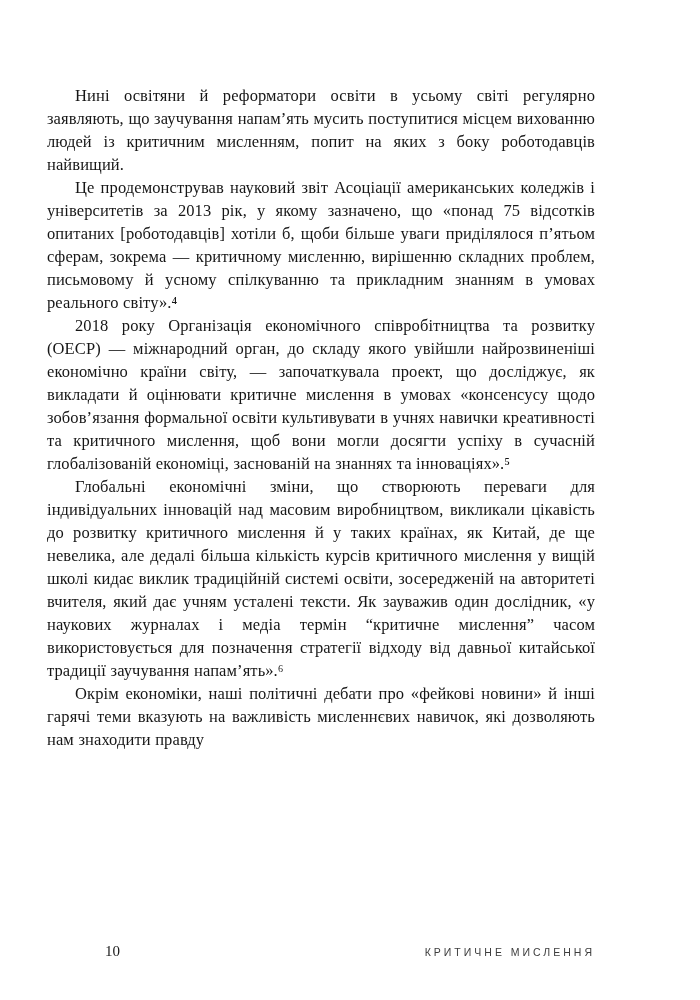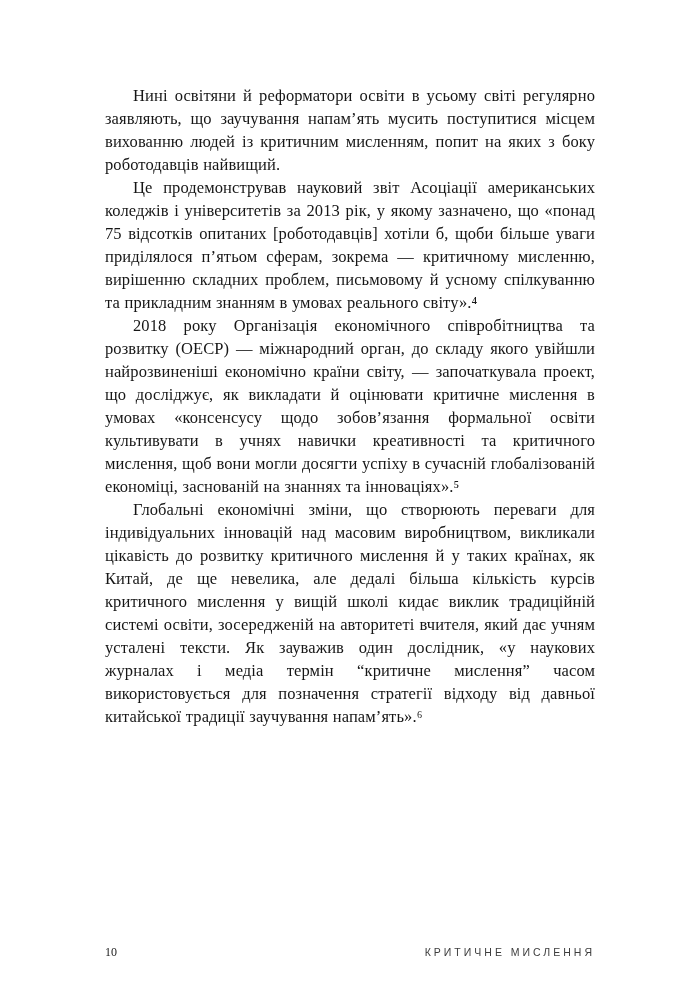--- a/index.html
+++ b/index.html
@@ -11,21 +11,21 @@
     height: 1000px;
     background: #ffffff;
     font-family: "Liberation Serif", serif;
     color: #161616;
     overflow: hidden;
   }
   .page {
     box-sizing: border-box;
     width: 700px;
     height: 1000px;
-    padding: 84px 105px 0 105px;
+    padding: 84px 105px 0 47px;
     position: relative;
   }
   .body-text p {
     margin: 0;
     font-size: 16.5px;
     line-height: 23px;
     text-align: justify;
     text-indent: 28px;
     letter-spacing: 0.1px;
     word-spacing: 0.3px;
@@ -34,21 +34,21 @@
     position: absolute;
     left: 105px;
     right: 105px;
     top: 924px;
     display: flex;
     justify-content: space-between;
     align-items: baseline;
   }
   .page-number {
     font-family: "Liberation Serif", serif;
-    font-size: 12px;
+    font-size: 15px;
     color: #1a1a1a;
   }
   .running-title {
     font-family: "Liberation Sans", sans-serif;
     font-size: 10.5px;
     letter-spacing: 3px;
     color: #3d3d3d;
     text-transform: uppercase;
     margin-top: 22px;
   }
@@ -56,20 +56,21 @@
 </head>
 <body>
 
 <div class="page">
 
   <main class="body-text">
     <p>Нині освітяни й реформатори освіти в усьому світі регулярно заявляють, що заучування напам’ять мусить поступитися місцем вихованню людей із критичним мисленням, попит на яких з боку роботодавців найвищий.</p>
     <p>Це продемонстрував науковий звіт Асоціації американських коледжів і університетів за 2013 рік, у якому зазначено, що «понад 75 відсотків опитаних [роботодавців] хотіли б, щоби більше уваги приділялося п’ятьом сферам, зокрема — критичному мисленню, вирішенню складних проблем, письмовому й усному спілкуванню та прикладним знанням в умовах реального світу».⁴</p>
     <p>2018 року Організація економічного співробітництва та розвитку (ОЕСР) — міжнародний орган, до складу якого увійшли найрозвиненіші економічно країни світу, — започаткувала проект, що досліджує, як викладати й оцінювати критичне мислення в умовах «консенсусу щодо зобов’язання формальної освіти культивувати в учнях навички креативності та критичного мислення, щоб вони могли досягти успіху в сучасній глобалізованій економіці, заснованій на знаннях та інноваціях».⁵</p>
     <p>Глобальні економічні зміни, що створюють переваги для індивідуальних інновацій над масовим виробництвом, викликали цікавість до розвитку критичного мислення й у таких країнах, як Китай, де ще невелика, але дедалі більша кількість курсів критичного мислення у вищій школі кидає виклик традиційній системі освіти, зосередженій на авторитеті вчителя, який дає учням усталені тексти. Як зауважив один дослідник, «у наукових журналах і медіа термін “критичне мислення” часом використовується для позначення стратегії відходу від давньої китайської традиції заучування напам’ять».⁶</p>
+    <p>Окрім економіки, наші політичні дебати про «фейкові новини» й інші гарячі теми вказують на важливість мисленнєвих навичок, які дозволяють нам знаходити правду</p>
   </main>
 
   <footer class="footer">
     <span class="page-number">10</span>
     <span class="running-title">КРИТИЧНЕ МИСЛЕННЯ</span>
   </footer>
 
 </div>
 
 </body></html>

